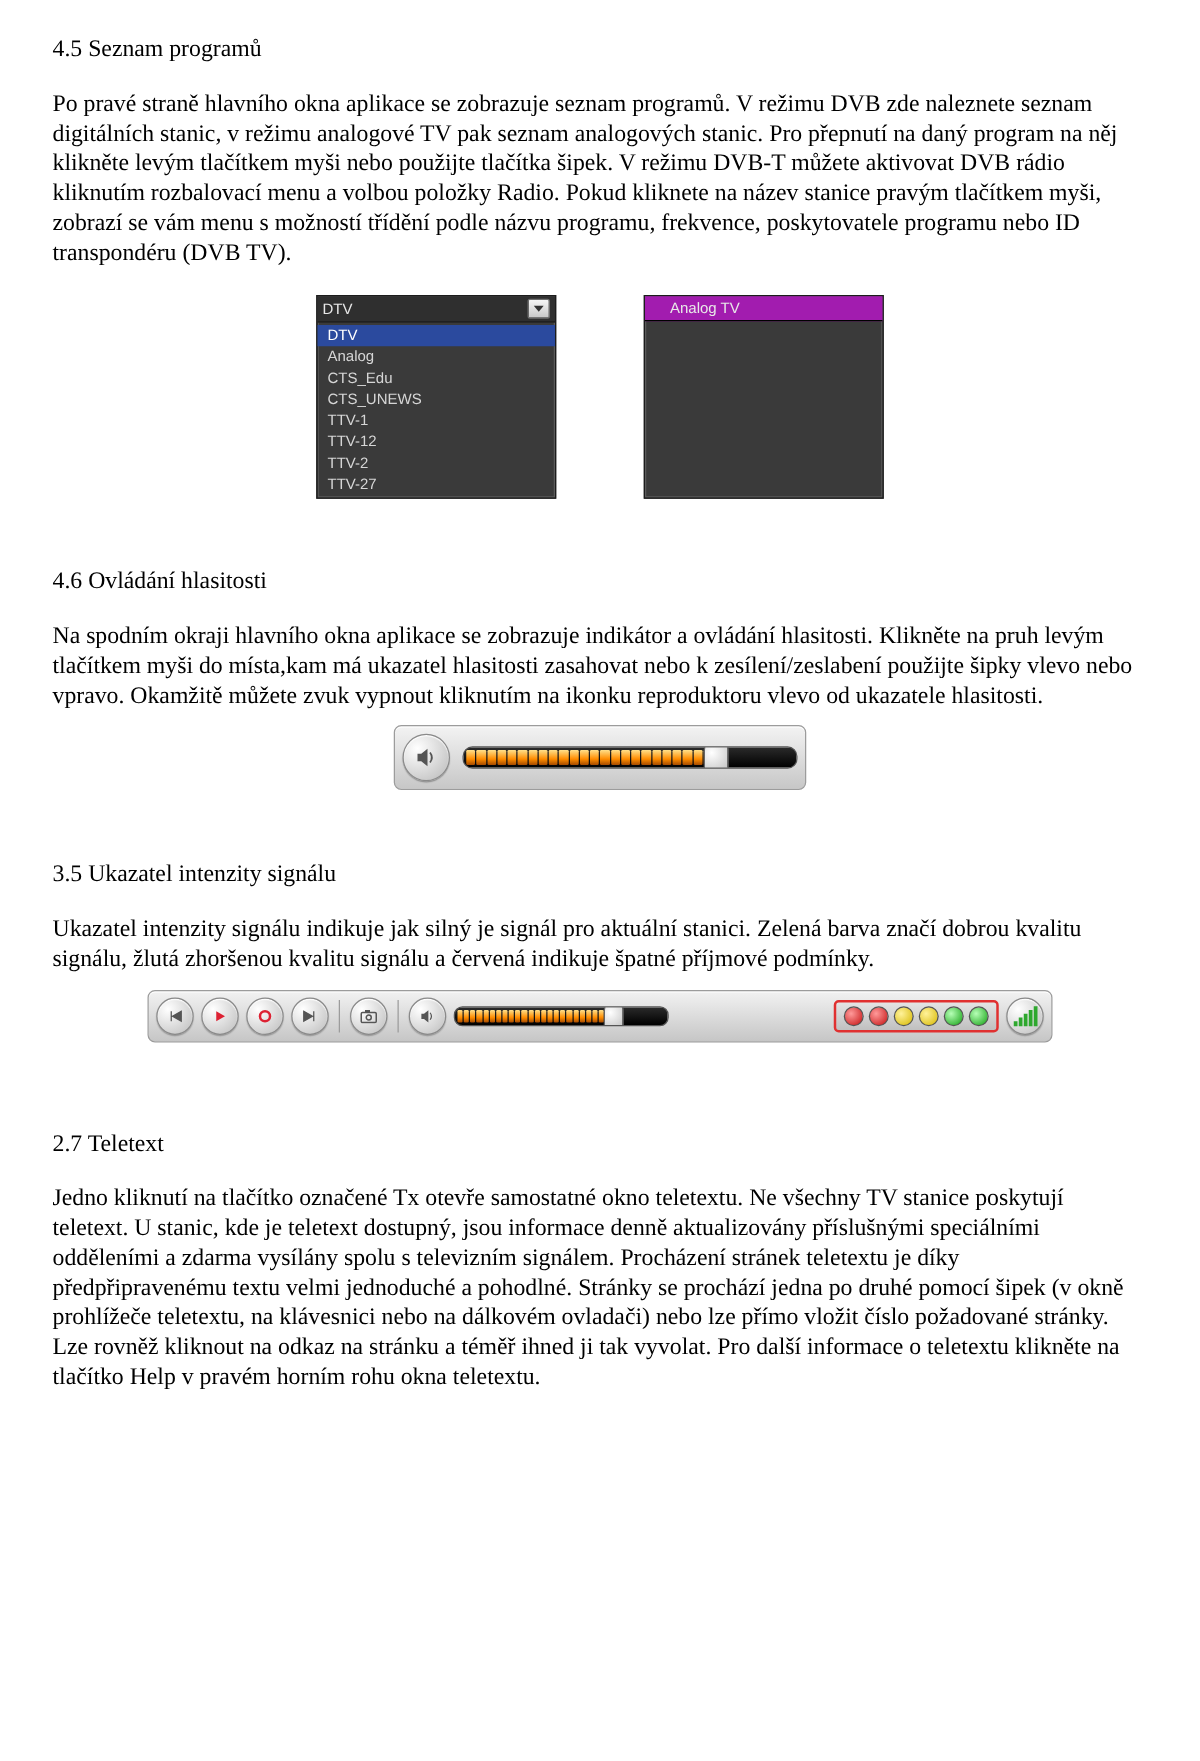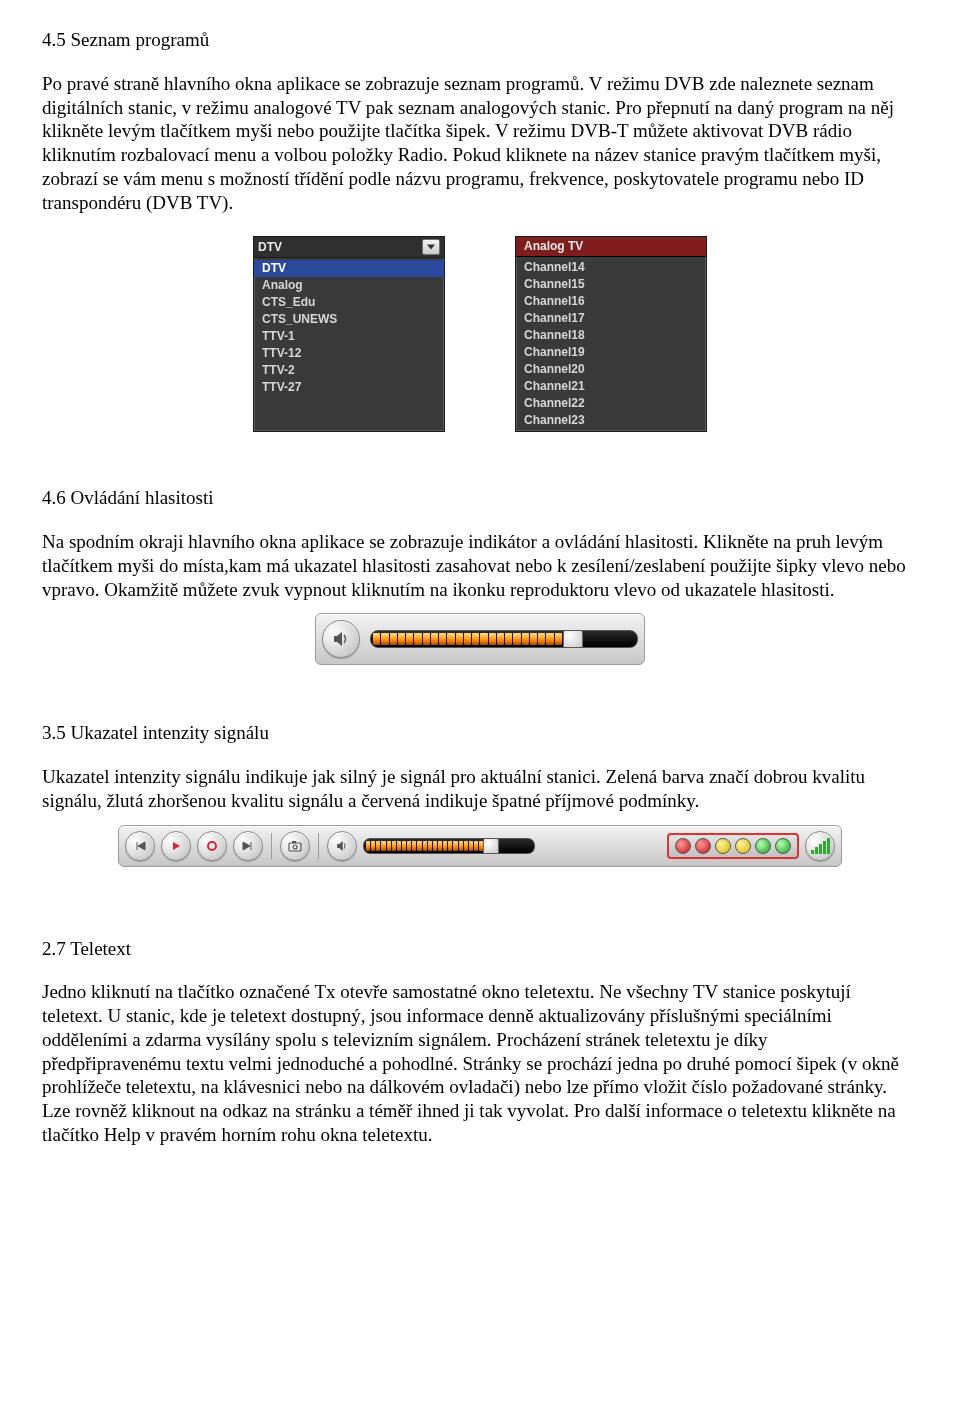--- a/index.html
+++ b/index.html
@@ -9,21 +9,21 @@
     margin: 0;
     padding: 28px 42px 40px 42px;
     width: 960px;
     box-sizing: border-box;
     color: #000;
     background: #fff;
   }
   .section-heading { margin: 0 0 20px 0; }
   .para { margin: 0 12px 22px 0; }
   .para-tight { margin: 0 0 12px 0; font-family: Liberation Serif, serif; }
-  .center-block { display: flex; justify-content: center; gap: 70px; margin: 14px 0 54px 0; font-weight: bold; }
+  .center-block { display: flex; justify-content: center; gap: 70px; margin: 14px 0 54px 0; }
   .panel {
     background: #3a3a3a;
     border: 1px solid #1c1c1c;
     color: #d6d6d6;
     font-family: Tahoma, Verdana, sans-serif;
     font-size: 12px;
     width: 190px;
     box-shadow: 0 0 0 1px #5a5a5a inset;
   }
   .panel-header {
@@ -40,23 +40,23 @@
     background: linear-gradient(#f6f6f6,#c8c8c8);
     border: 1px solid #6f6f6f;
     border-radius: 2px;
     display: flex; align-items: center; justify-content: center;
   }
   .dropdown-btn svg { width: 8px; height: 6px; }
   .panel-list { list-style: none; margin: 0; padding: 2px 0; }
   .panel-list li { padding: 1px 8px; color: #d6d6d6; }
   .panel-list li.selected { background: #2b4a9e; color: #fff; }
   .panel-header-bare {
-    background: #7f1d1d;
+    background: #a21caf;
     color: #e8e8e8;
-    padding: 2px 8px;
+    padding: 2px 20px;
     border-bottom: 1px solid #000;
   }
 
   .volume-wrap { display: flex; justify-content: center; margin: 10px 0 56px 0; }
   .volume-bar {
     width: 316px;
     background: linear-gradient(#f3f3f3,#c7c7c7);
     border: 1px solid #9c9c9c;
     border-radius: 6px;
     padding: 6px 6px 6px 6px;
@@ -174,32 +174,20 @@
         <li>TTV-12</li>
         <li>TTV-2</li>
         <li>TTV-27</li>
       </ul>
   </div>
 
   <div class="panel">
     <div class="panel-header-bare">
       <span>Analog TV</span>
     </div>
-    <ul class="panel-list" id="analog-list">
-        <li>Channel14</li>
-        <li>Channel15</li>
-        <li>Channel16</li>
-        <li>Channel17</li>
-        <li>Channel18</li>
-        <li>Channel19</li>
-        <li>Channel20</li>
-        <li>Channel21</li>
-        <li>Channel22</li>
-        <li>Channel23</li>
-      </ul>
   </div>
 </div>
 
 <p class="section-heading">4.6 Ovládání hlasitosti</p>
 <p class="para-tight">Na spodním okraji hlavního okna aplikace se zobrazuje indikátor a ovládání hlasitosti. Klikněte na pruh levým tlačítkem myši do místa,kam má ukazatel hlasitosti zasahovat nebo k zesílení/zeslabení použijte šipky vlevo nebo vpravo. Okamžitě můžete zvuk vypnout kliknutím na ikonku reproduktoru vlevo od ukazatele hlasitosti.</p>
 
 <div class="volume-wrap">
   <div class="volume-bar">
     <div class="vol-btn">
       <svg width="20" height="20" viewBox="0 0 20 20">

